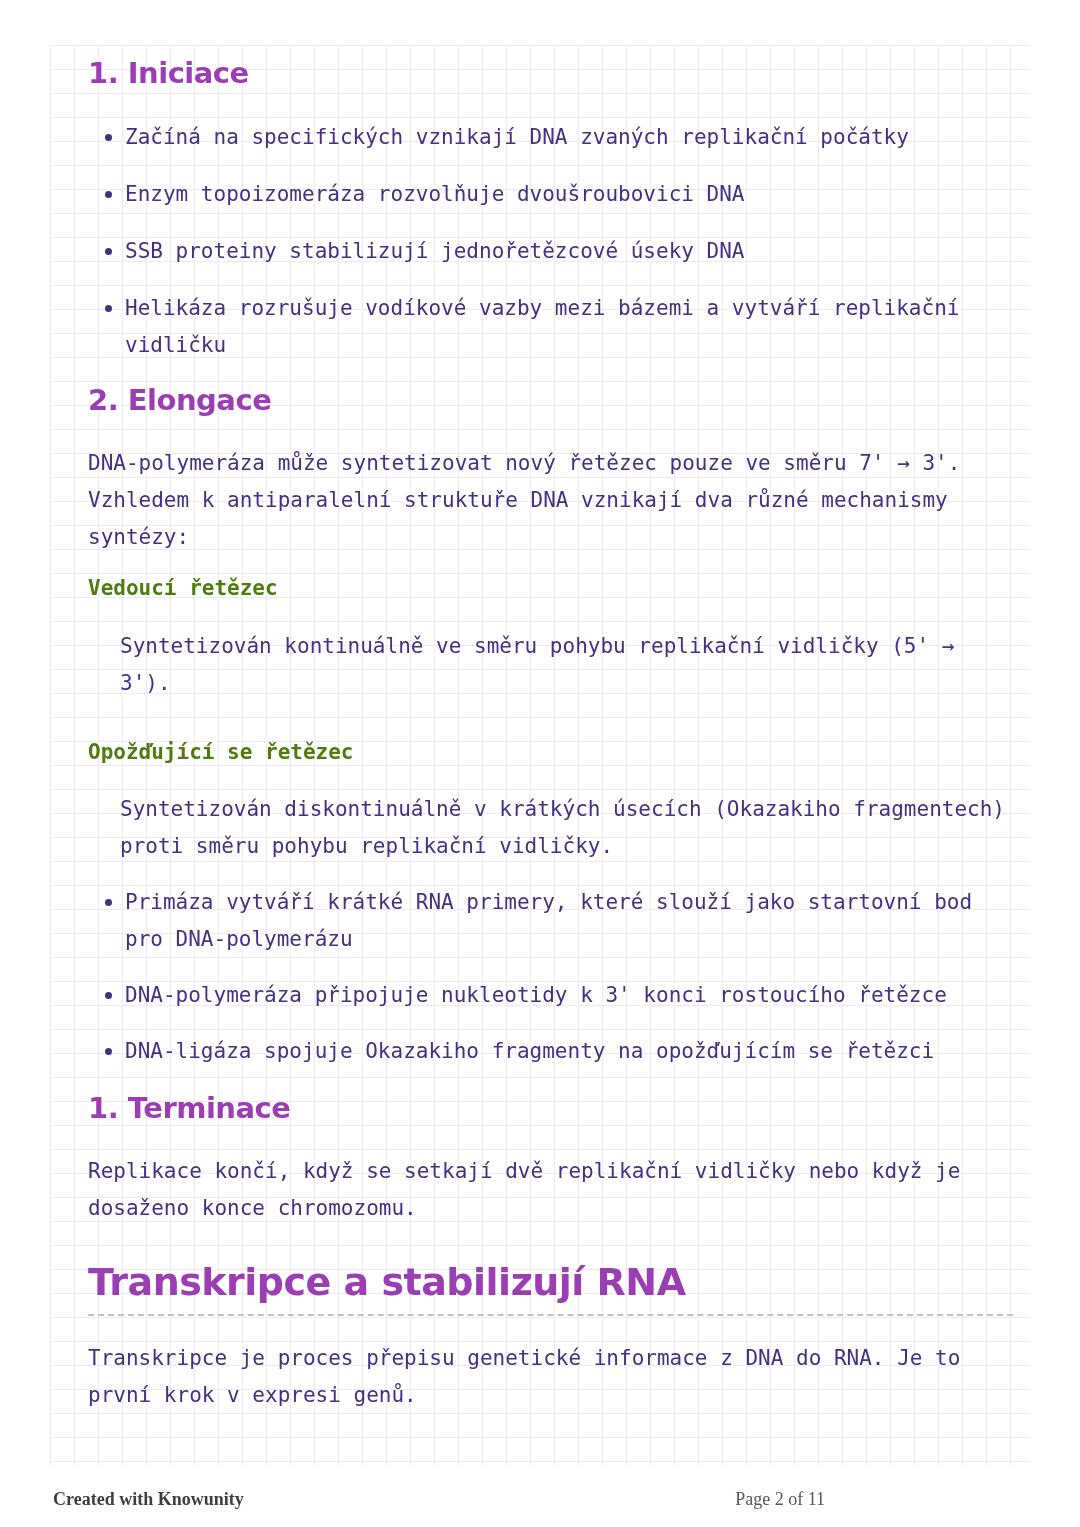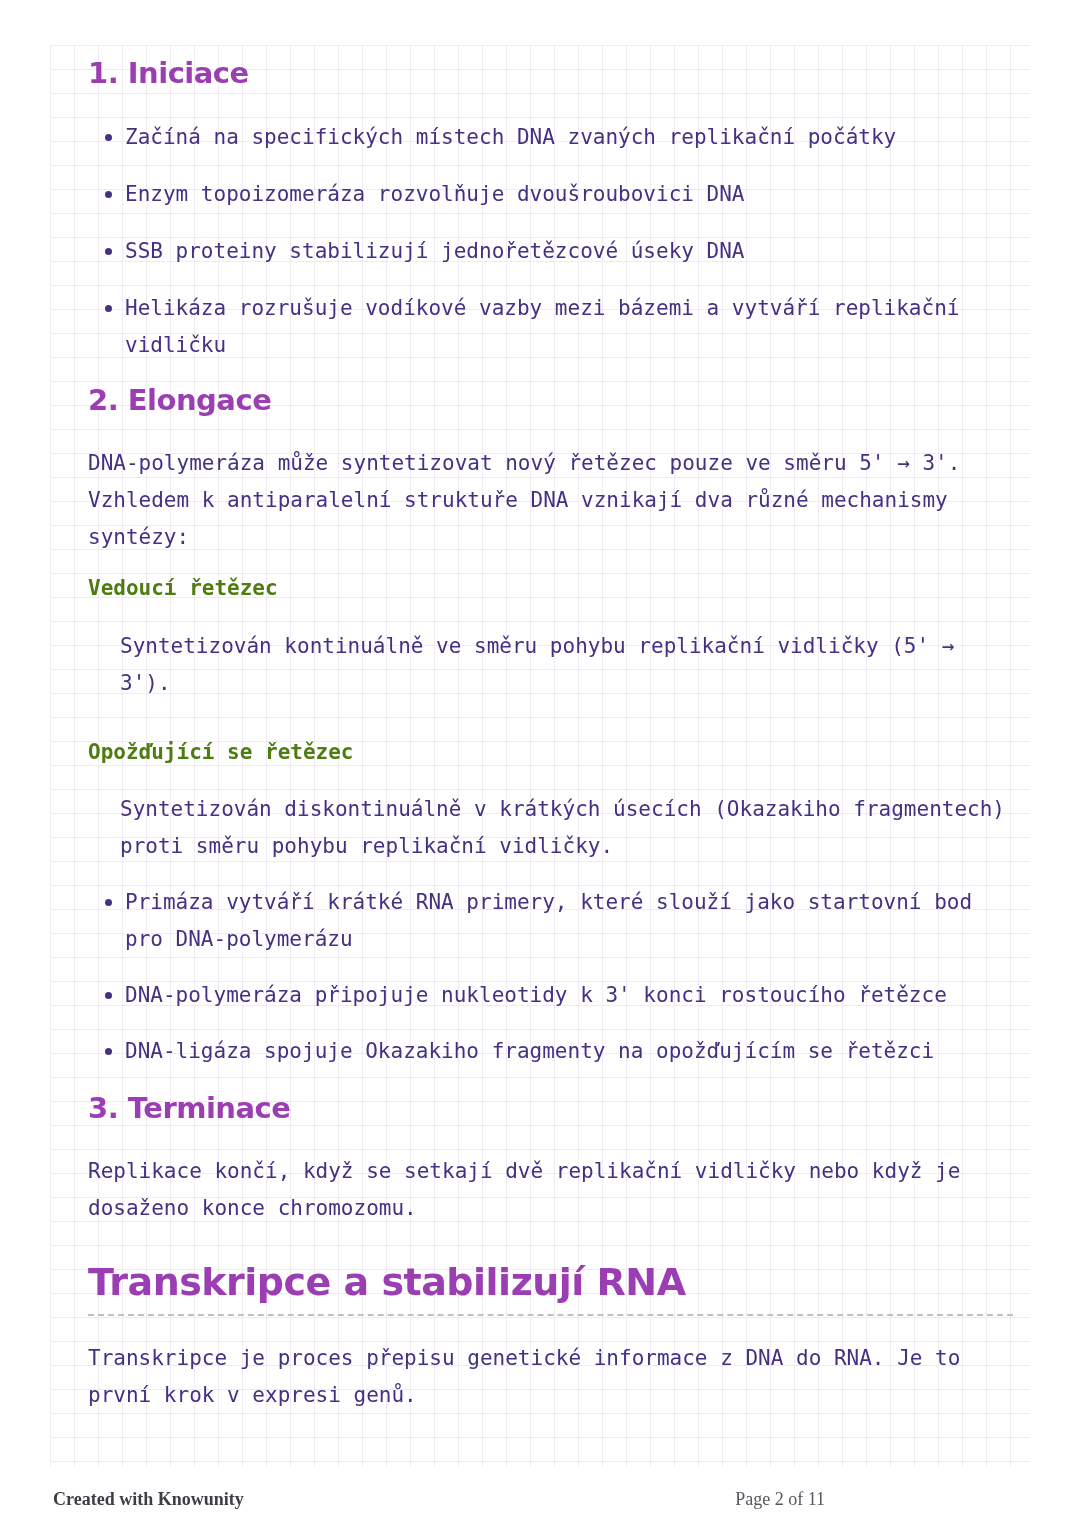--- a/index.html
+++ b/index.html
@@ -102,39 +102,39 @@
 <div class="page">
   <div class="grid-bg"></div>
 
   <main class="content">
 
     <h2 class="sec" id="h-iniciace">1. Iniciace</h2>
 
     <ul class="blist" id="ul-iniciace">
       <li>
         <span class="dot"></span>
-        <span>Začíná na specifických místech DNA zvaných replikační počátky</span>
+        <span>Začíná na specifických vznikají DNA zvaných replikační počátky</span>
       </li>
       <li>
         <span class="dot"></span>
         <span>Enzym topoizomeráza rozvolňuje dvoušroubovici DNA</span>
       </li>
       <li>
         <span class="dot"></span>
         <span>SSB proteiny stabilizují jednořetězcové úseky DNA</span>
       </li>
       <li>
         <span class="dot"></span>
         <span>Helikáza rozrušuje vodíkové vazby mezi bázemi a vytváří replikační vidličku</span>
       </li>
     </ul>
 
     <h2 class="sec" id="h-elongace">2. Elongace</h2>
 
-    <p class="intro">DNA-polymeráza může syntetizovat nový řetězec pouze ve směru 5' → 3'. Vzhledem k antiparalelní struktuře DNA vznikají dva různé mechanismy syntézy:</p>
+    <p class="intro">DNA-polymeráza může syntetizovat nový řetězec pouze ve směru 7' → 3'. Vzhledem k antiparalelní struktuře DNA vznikají dva různé mechanismy syntézy:</p>
 
     <p class="subhead" id="sh-leading">Vedoucí řetězec</p>
     <p class="indent" id="p-leading">Syntetizován kontinuálně ve směru pohybu replikační vidličky (5' → 3').</p>
 
     <p class="subhead" id="sh-lagging">Opožďující se řetězec</p>
     <p class="indent" id="p-lagging">Syntetizován diskontinuálně v krátkých úsecích (Okazakiho fragmentech) proti směru pohybu replikační vidličky.</p>
 
     <ul class="blist" id="ul-elongace">
       <li>
         <span class="dot"></span>
@@ -143,21 +143,21 @@
       <li>
         <span class="dot"></span>
         <span>DNA-polymeráza připojuje nukleotidy k 3' konci rostoucího řetězce</span>
       </li>
       <li>
         <span class="dot"></span>
         <span>DNA-ligáza spojuje Okazakiho fragmenty na opožďujícím se řetězci</span>
       </li>
     </ul>
 
-    <h2 class="sec" id="h-terminace">3. Terminace</h2>
+    <h2 class="sec" id="h-terminace">1. Terminace</h2>
 
     <p id="p-term">Replikace končí, když se setkají dvě replikační vidličky nebo když je dosaženo konce chromozomu.</p>
 
     <h1 class="big">Transkripce a stabilizují RNA</h1>
 
     <p id="p-transkr">Transkripce je proces přepisu genetické informace z DNA do RNA. Je to první krok v expresi genů.</p>
 
   </main>
 
   <footer class="footer">

